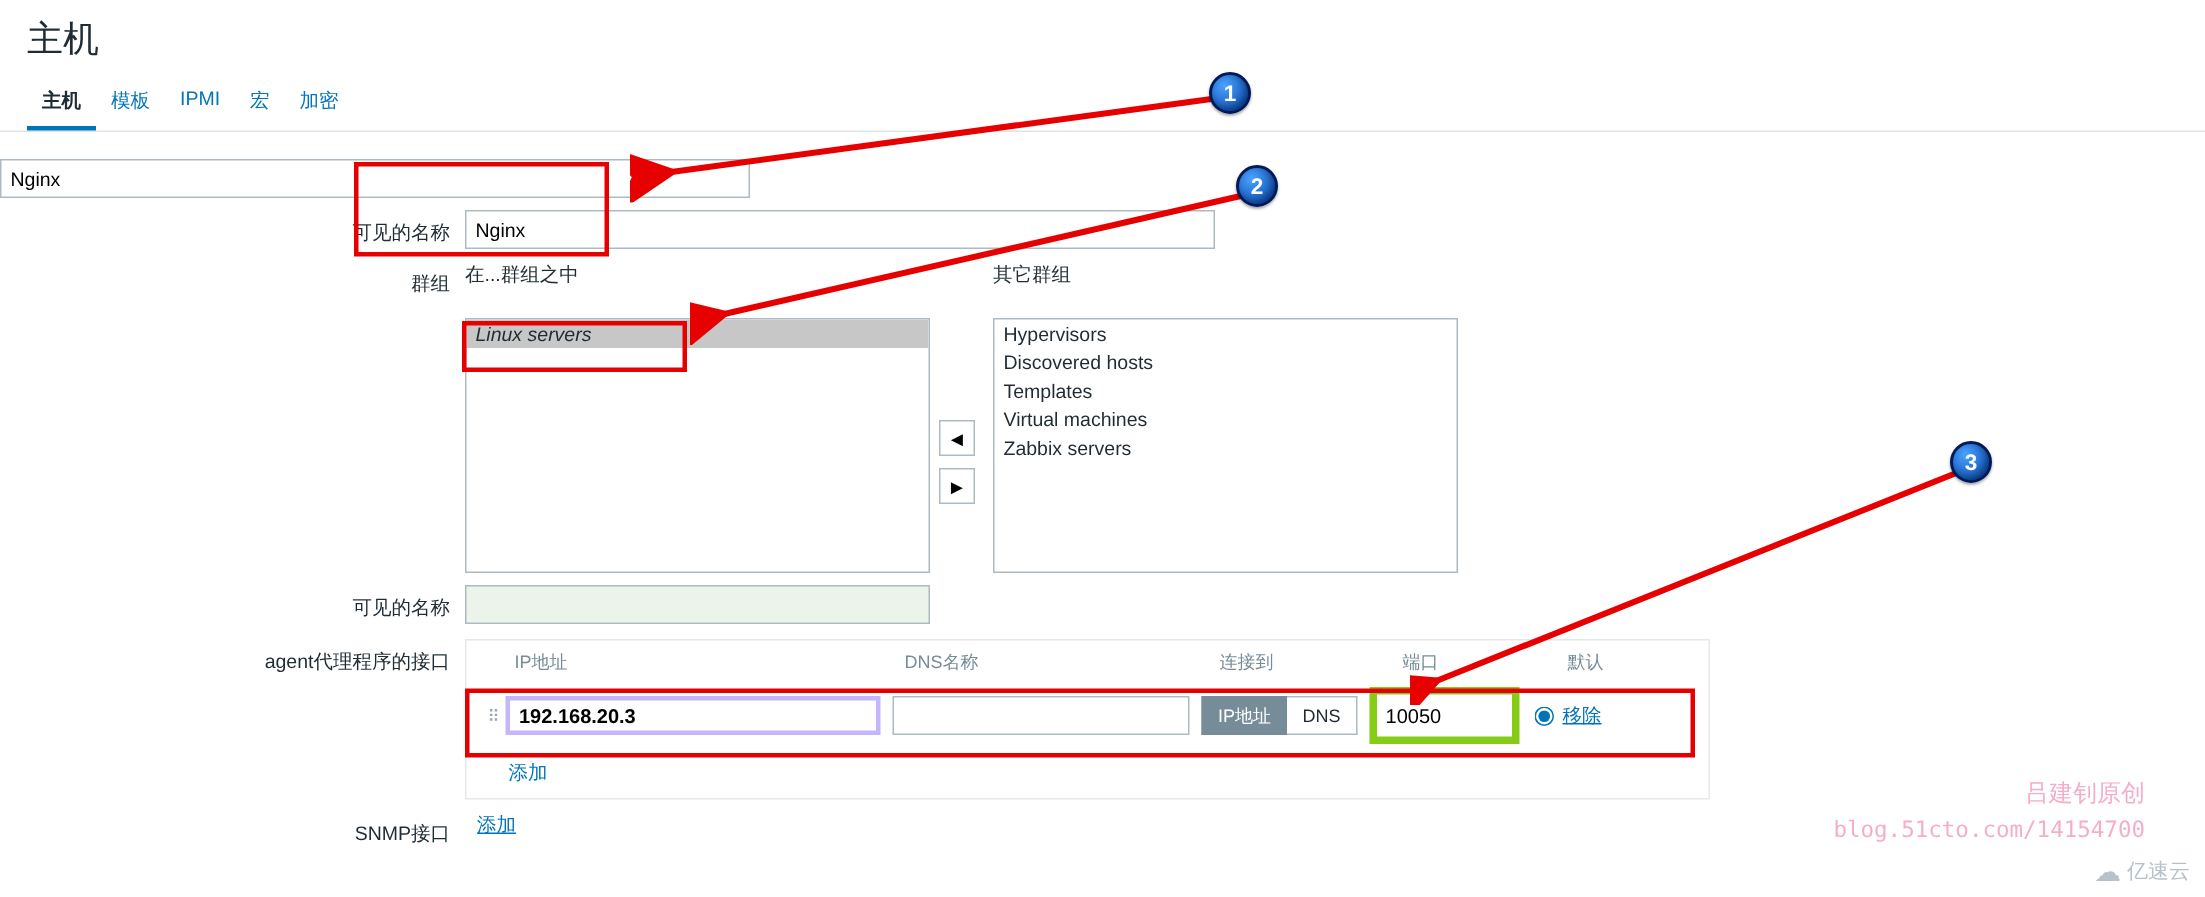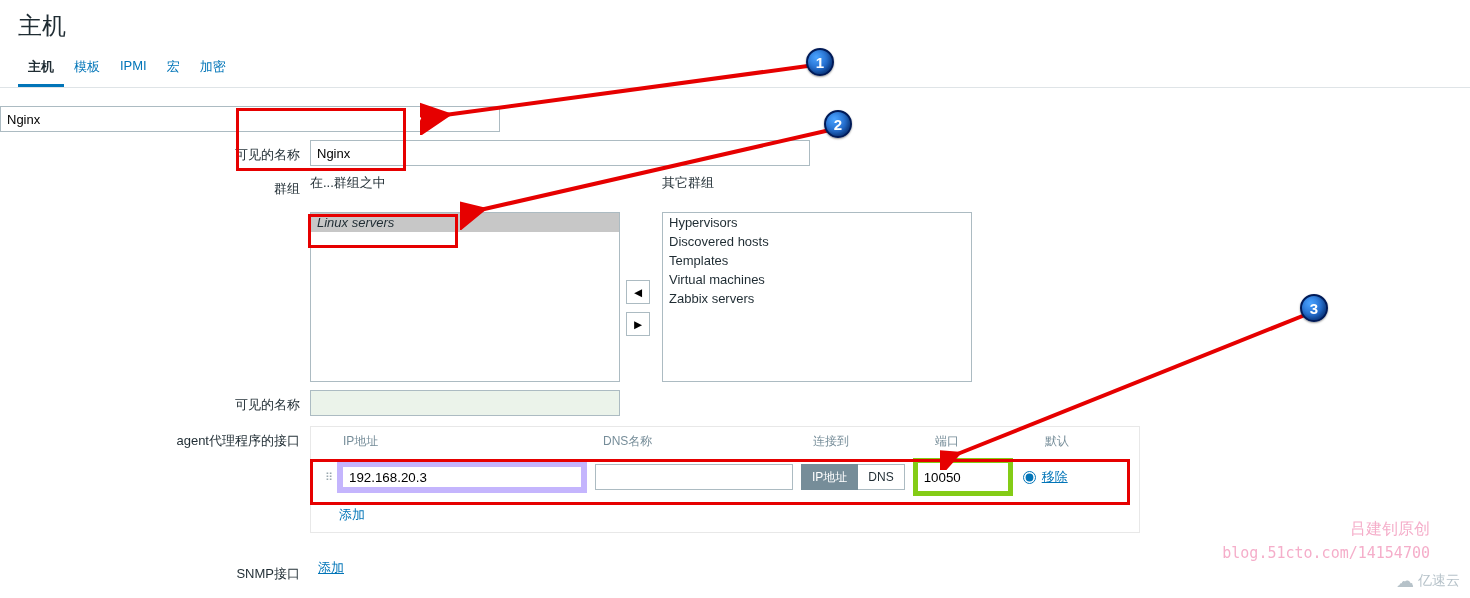--- a/index.html
+++ b/index.html
@@ -26,21 +26,21 @@
   .agent-section { margin-top: 10px; }
   .agent-box { border: 1px solid #e8e8e8; width: 830px; padding: 4px 8px 0 8px; }
   .agent-headers { display: flex; font-size: 12px; color: #768d99; padding: 2px 0 4px 24px; }
   .ah-ip { width: 260px; }
   .ah-dns { width: 210px; }
   .ah-conn { width: 122px; }
   .ah-port { width: 110px; }
   .ah-def { width: 60px; }
   .interface-row { display: flex; align-items: center; padding: 4px 0 6px 0; }
   .drag-handle { width: 18px; text-align: center; color: #9aa7ae; cursor: grab; font-size: 11px; letter-spacing: -2px; }
-  input.ip { width: 250px; height: 26px; border: 6px solid #c4b5fd; padding: 10px 6px; margin-right: 8px; }
+  input.ip { width: 250px; height: 26px; border: 3px solid #c4b5fd; padding: 10px 6px; margin-right: 8px; font-weight: bold; }
   input.dns { width: 198px; height: 26px; border: 1px solid #acbbc2; padding: 2px 6px; margin-right: 8px; }
   .seg { display: flex; margin-right: 8px; }
   .seg-btn { height: 26px; padding: 0 10px; border: 1px solid #acbbc2; background: #fff; cursor: pointer; font-size: 12px; display: flex; align-items: center; }
   .seg-btn.active { background: #768d99; color: #fff; border-color: #768d99; }
   .seg-btn + .seg-btn { border-left: none; }
   input.port { width: 100px; height: 26px; border: 5px solid #84cc16; padding: 14px 6px; margin-right: 10px; }
   .radio-def { margin-right: 6px; accent-color: #0275b8; }
   .link { color: #0275b8; cursor: pointer; text-decoration: underline; }
   .addlink { color: #0275b8; cursor: pointer; padding: 4px 0 8px 20px; display: inline-block; }
   .hl-red { position: absolute; border: 3px solid #e60000; pointer-events: none; }
@@ -130,21 +130,21 @@
           </div>
           <input class="port" type="text" value="10050" style="">
           <input type="radio" class="radio-def" checked="" style="">
           <span class="link">移除</span>
         </div>
         <span class="addlink">添加</span>
       </div>
     </div>
   </div>
 
-  <div class="row" style="margin-top:26px;">
+  <div class="row" style="margin-top:8px;">
     <div class="label-col">SNMP接口</div>
     <div class="field-col"><span class="link" style="padding-left:8px;">添加</span></div>
   </div>
 
 </div>
 
 <div class="hl-red" style="left:236px; top:108px; width:170px; height:63px;"></div>
 <div class="hl-red" style="left:308px; top:214px; width:150px; height:34px;"></div>
 <div class="hl-red" style="left:310px; top:459px; width:820px; height:46px;"></div>
 

